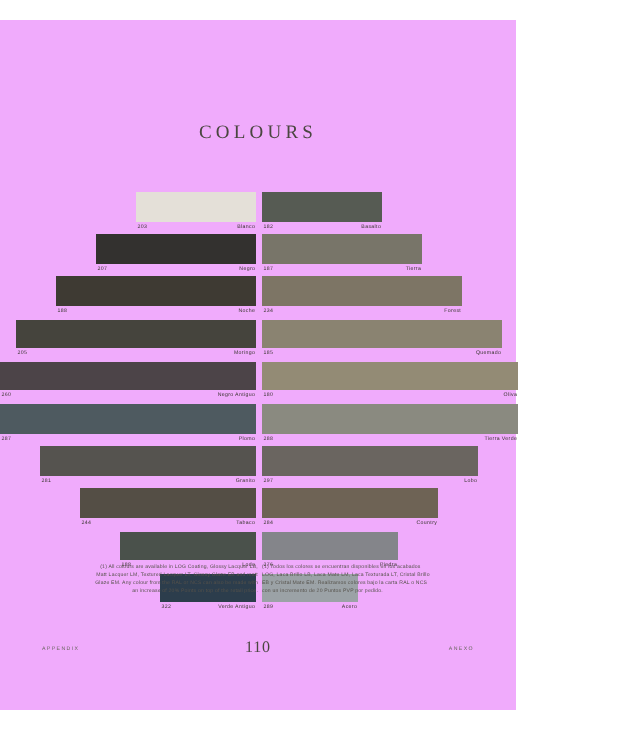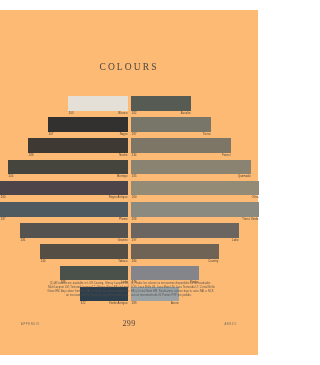--- a/index.html
+++ b/index.html
@@ -128,21 +128,21 @@
     font-size: 2.6px;
     letter-spacing: 0.7px;
     color: #6a665f;
   }
   .corner.l { left: 21px; }
   .corner.r { right: 21px; }
 </style>
 </head>
 <body style="background: rgb(255, 255, 255);">
 
-<div class="page" style="background: #fdba74;">
+<div class="page" style="background: #f0abfc;">
 
   <div class="title">COLOURS</div>
 
   <div class="chart">
       <div class="row">
         <div class="col left" style="width: 60px;">
           <div class="swatch" style="background: rgb(228, 224, 216);"></div>
           <div class="labels">
             <span class="code">203</span>
             <span class="cname">Blanco</span>
@@ -302,17 +302,17 @@
       </div>
     </div>
 
   <div class="notes">
     <div class="note en">(1) All colours are available in LOG Coating, Glossy Lacquer LB, Matt Lacquer LM, Textured Lacquer LT, Glossy Glaze EB and matt Glaze EM. Any colour from the RAL or NCS can also be made with an increase of 20% Points on top of the retail price.</div>
     <div class="note es">(1) Todos los colores se encuentran disponibles en los acabados LOG, Laca Brillo LB, Laca Mate LM, Laca Texturada LT, Cristal Brillo EB y Cristal Mate EM. Realizamos colores bajo la carta RAL o NCS con un incremento de 20 Puntos PVP por pedido.</div>
   </div>
 
   <div class="footer">
     <div class="corner l">APPENDIX</div>
-    <div class="folio">299</div>
+    <div class="folio">110</div>
     <div class="corner r">ANEXO</div>
   </div>
 
 </div>
 
 </body></html>

